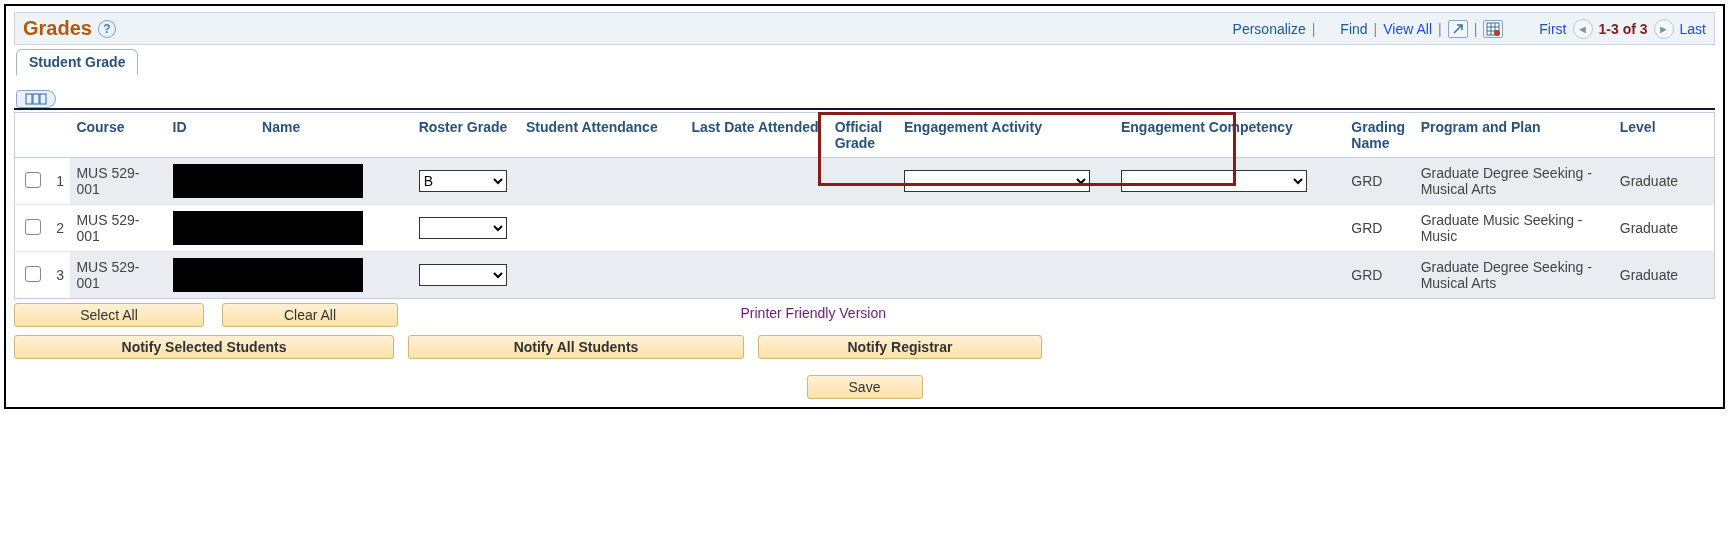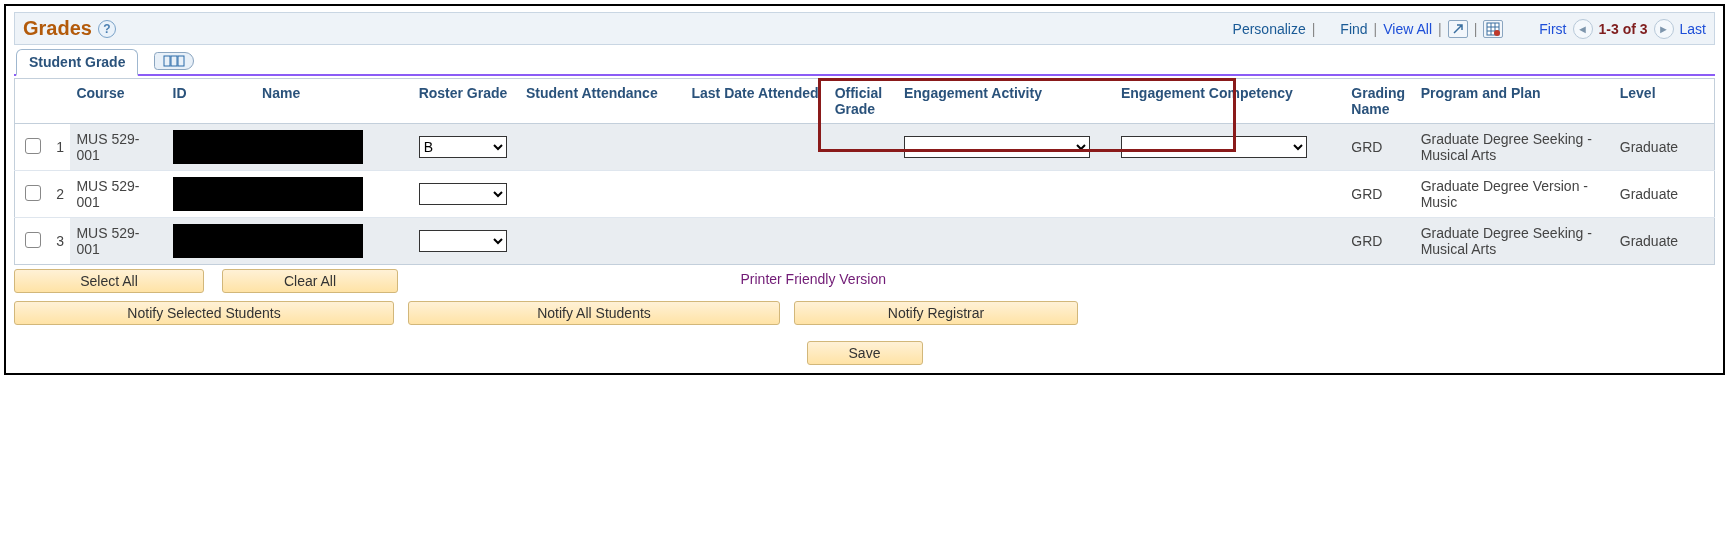--- a/index.html
+++ b/index.html
@@ -57,23 +57,24 @@
   }
   .nav-circle {
     display:inline-flex; align-items:center; justify-content:center;
     width:20px; height:20px; border-radius:50%;
     border:1px solid #b7c8d8; background:#f4f8fc;
     color:#7d95ac; font-size:11px;
   }
   .page-count { color:#7f1d1d; font-weight:bold; }
 
   .tabrow {
-    display:flex; align-items:center; gap:16px;
+    display:flex; align-items:flex-start; gap:16px;
     padding: 2px 0 0 2px;
-    border-bottom: 2px solid #8b5cf6;
+    border-bottom: 2px solid #0f172a;
+    flex-direction: column;
   }
   .tab {
     background:#fff;
     border:1px solid #9fb7cf;
     border-bottom: 2px solid #fff;
     border-radius: 6px 6px 0 0;
     padding: 4px 12px;
     color:#2a527b;
     font-weight:bold;
     position:relative;
@@ -172,21 +173,21 @@
   }
   .btn-wide { width:190px; }
   .btn-addgrade { width:640px; }
   .btn-notify { width:380px; }
   .btn-save { width:116px; }
 
   .pf-link { color:#701a75; text-align:center; width:100%; display:block; cursor:pointer;}
 
   .action-row { display:flex; gap:18px; margin-top:4px; }
   .action-row2 { display:flex; gap:14px; margin-top:6px; align-items:center;}
-  .action-row3 { display:flex; gap:14px; margin-top:8px;}
+  .action-row3 { display:flex; gap:14px; margin-top:8px;font-weight:bold;}
   .save-row { text-align:center; margin-top:16px;}
 </style>
 </head>
 <body>
 
 <div class="outer">
   <div class="topbar">
     <div class="grades-title">
       <span>Grades</span>
       <span class="help-icon">?</span>
@@ -296,21 +297,21 @@
             <td colspan="2">
               <div class="blackbox"></div>
             </td>
             <td><select class="sel sel-grade"><option></option></select></td>
             <td></td>
             <td></td>
             <td></td>
             <td></td>
             <td></td>
             <td>GRD</td>
-            <td>Graduate Degree Version - Music</td>
+            <td>Graduate Music Seeking - Music</td>
             <td>Graduate</td>
           </tr>
           <tr class="row-even">
             <td style="text-align:center;background:#fff;"><span class="chk"></span></td>
             <td style="background:#fff;">3</td>
             <td>MUS 529-001</td>
             <td colspan="2">
               <div class="blackbox"></div>
             </td>
             <td><select class="sel sel-grade"><option></option></select></td>
@@ -331,20 +332,20 @@
     <div class="btn btn-wide">Select All</div>
     <div class="btn btn-wide" style="width:176px">Clear All</div>
     <div style="flex:0 0 470px; text-align:right; padding-top:2px;">
       <span class="pf-link" style="display:inline">Printer Friendly Version</span>
     </div>
   </div>
 
 
   <div class="action-row3">
     <div class="btn btn-notify">Notify Selected Students</div>
-    <div class="btn" style="width:372px">Notify All Students</div>
+    <div class="btn" style="width:336px">Notify All Students</div>
     <div class="btn" style="width:284px">Notify Registrar</div>
   </div>
 
   <div class="save-row">
     <div class="btn btn-save">Save</div>
   </div>
 </div>
 
 </body></html>

